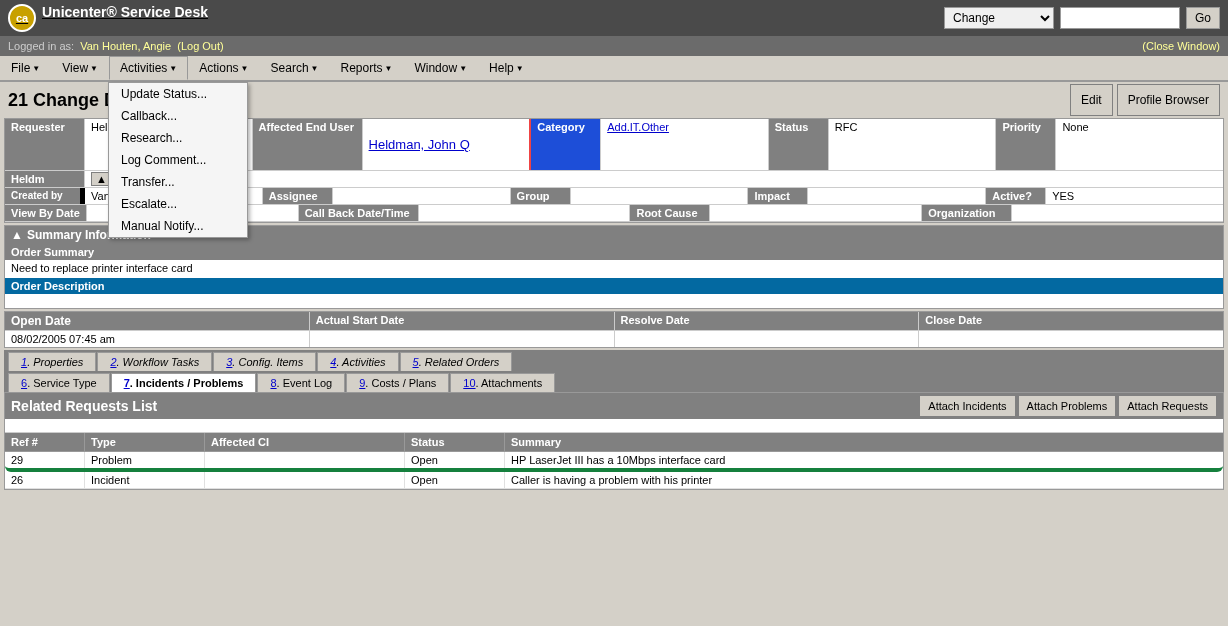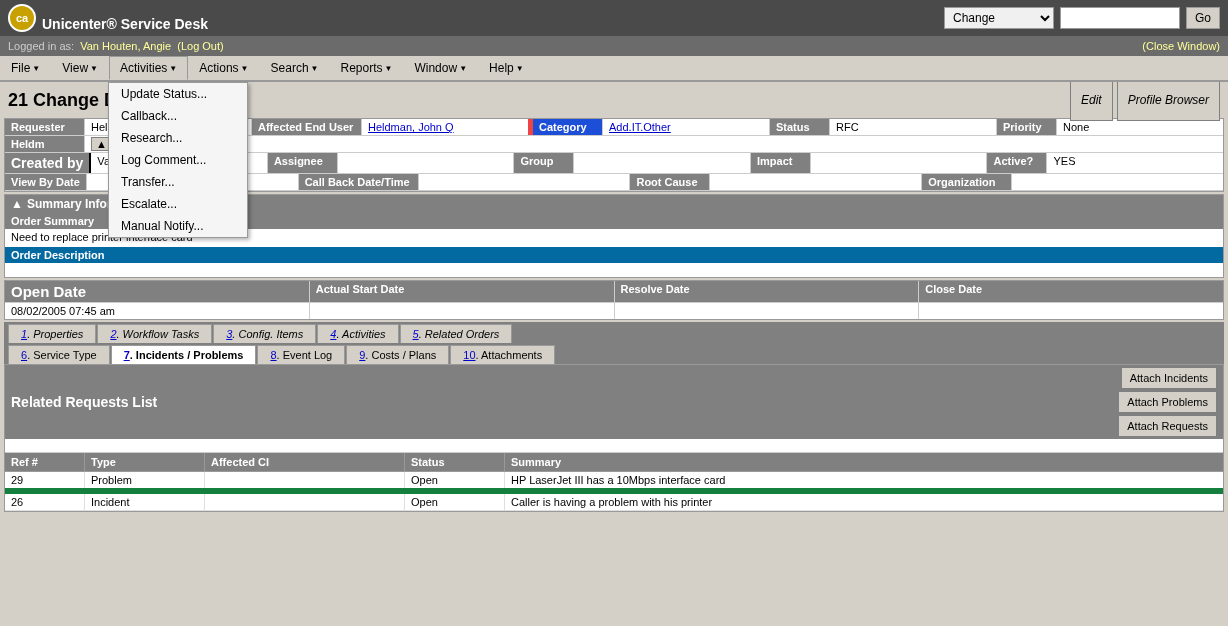--- a/index.html
+++ b/index.html
@@ -1,20 +1,20 @@
 <!DOCTYPE html>
 <html><head>
   <meta charset="utf-8">
   <style>
     * { margin: 0; padding: 0; box-sizing: border-box; }
     body { font-family: Arial, sans-serif; font-size: 12px; background: #d4d0c8; width: 1228px; height: 626px; overflow: hidden; }
 
     
     .top-bar { background: #4a4a4a; display: flex; align-items: center; padding: 4px 8px; gap: 8px; height: 36px; }
-    .top-bar .logo { display: flex; align-items: flex-end; gap: 6px; }
+    .top-bar .logo { display: flex; align-items: flex-start; gap: 6px; text-decoration: underline; }
     .logo-circle { width: 28px; height: 28px; border-radius: 50%; background: #c8a000; border: 2px solid #fff; display: flex; align-items: center; justify-content: center; color: white; font-weight: bold; font-size: 11px; }
     .app-title { color: white; font-size: 14px; font-weight: bold; }
     .top-right { margin-left: auto; display: flex; align-items: center; gap: 6px; }
     .search-dropdown { height: 22px; font-size: 12px; background: #f0f0f0; border: 1px solid #999; padding: 0 4px; width: 110px; }
     .go-btn { height: 22px; background: #d4d0c8; border: 1px solid #999; font-size: 12px; padding: 0 8px; cursor: pointer; }
 
     
     .login-bar { background: #6b6b6b; color: #ccc; font-size: 11px; padding: 2px 8px; display: flex; justify-content: space-between; height: 20px; align-items: center; }
     .login-bar a { color: #ffff99; text-decoration: none; }
     .close-window { color: #ffff99; cursor: pointer; }
@@ -26,33 +26,33 @@
     .menu-item .arrow { font-size: 8px; }
 
     
     .dropdown-menu { position: absolute; top: 26px; left: 108px; background: #f5f5f5; border: 1px solid #999; z-index: 100; min-width: 140px; box-shadow: 2px 2px 4px rgba(0,0,0,0.3); }
     .dropdown-item { padding: 4px 12px; cursor: pointer; font-size: 12px; white-space: nowrap; }
 
     
     .title-bar { background: #d4d0c8; display: flex; align-items: center; justify-content: space-between; padding: 4px 8px; height: 36px; }
     .page-title { font-size: 18px; font-weight: bold; color: #000; }
     .title-buttons { display: flex; gap: 4px; }
-    .btn { background: #d4d0c8; border: 1px solid #808080; padding: 2px 10px; cursor: pointer; font-size: 12px; height: 41px; font-style: italic; }
+    .btn { background: #d4d0c8; border: 1px solid #808080; padding: 2px 10px; cursor: pointer; font-size: 12px; height: 32px; }
     .form-link { color: #0000cc; text-decoration: underline; cursor: pointer; }
 
     .section-header { background: #808080; color: white; font-weight: bold; padding: 2px 6px; font-size: 12px; display: flex; align-items: center; gap: 4px; }
 
     
     .main-form { background: white; margin: 0 4px 2px 4px; border: 1px solid #999; font-size: 11px; }
     .tab { background: #d4d0c8; padding: 3px 12px; cursor: pointer; font-size: 11px; border: 1px solid #999; border-bottom: none; white-space: nowrap; }
     .tab.active { background: white; font-weight: bold; }
     .tab-underline { color: #0000cc; text-decoration: underline; }
     .attach-btn { background: #d4d0c8; border: 1px solid #808080; padding: 2px 8px; cursor: pointer; font-size: 11px; height: 22px; margin-left: auto; }
 
-    .attach-buttons { display: flex; gap: 2px; flex-direction: column; }
+    .attach-buttons { display: flex; gap: 2px; }
   </style>
 </head>
 <body>
 
 <div class="top-bar">
   <div class="logo">
     <div class="logo-circle">
       <span>ca</span>
     </div>
     <span class="app-title">Unicenter® Service Desk</span>
@@ -129,39 +129,39 @@
     <button class="btn">Profile Browser</button>
   </div>
 </div>
 
 <div class="main-form">
 
   <div style="display:flex;border-bottom:1px solid #ccc;">
     <div style="background:#808080;color:white;font-weight:bold;padding:2px 6px;font-size:11px;min-width:80px;border-right:1px solid #ccc;">Requester</div>
     <div style="padding:2px 6px;font-size:11px;flex:1;border-right:1px solid #ccc;">Heldm</div>
     <div style="background:#808080;color:white;font-weight:bold;padding:2px 6px;font-size:11px;min-width:110px;border-right:1px solid #ccc;">Affected End User</div>
-    <div style="padding:2px 6px;font-size:11px;flex:1;border-right:5px solid #ef4444;"><span class="form-link">Heldman, John Q</span></div>
+    <div style="padding:18px 6px;font-size:13px;flex:1;border-right:2px solid #ef4444;"><span class="form-link">Heldman, John Q</span></div>
     <div style="background:#1d4ed8;color:white;font-weight:bold;padding:2px 6px;font-size:11px;min-width:70px;border-right:1px solid #ccc;">Category</div>
     <div style="padding:2px 6px;font-size:11px;flex:1;border-right:1px solid #ccc;"><span class="form-link">Add.IT.Other</span></div>
     <div style="background:#808080;color:white;font-weight:bold;padding:2px 6px;font-size:11px;min-width:60px;border-right:1px solid #ccc;">Status</div>
     <div style="padding:2px 6px;font-size:11px;flex:1;border-right:1px solid #ccc;">RFC</div>
     <div style="background:#808080;color:white;font-weight:bold;padding:2px 6px;font-size:11px;min-width:60px;border-right:1px solid #ccc;">Priority</div>
     <div style="padding:2px 6px;font-size:11px;flex:1;">None</div>
   </div>
 
   <div style="display:flex;border-bottom:1px solid #ccc;align-items:center;">
     <div style="background:#808080;color:white;font-weight:bold;padding:2px 6px;font-size:11px;min-width:80px;border-right:1px solid #ccc;">Heldm</div>
     <div style="padding:2px 6px;font-size:11px;flex:0 0 auto;border-right:1px solid #ccc;">
       <span style="background:#d4d0c8;border:1px solid #808080;padding:0 4px;cursor:pointer;font-size:11px;">▲ De</span>
     </div>
     <div style="flex:1;"></div>
   </div>
 
   <div style="display:flex;border-bottom:1px solid #ccc;">
-    <div style="background:#808080;color:white;font-weight:bold;padding:2px 6px;font-size:14px;min-width:80px;border-right:2px solid #000000;">Created by</div>
+    <div style="background:#808080;color:white;font-weight:bold;padding:2px 6px;font-size:10px;min-width:80px;border-right:5px solid #000000;">Created by</div>
     <div style="padding:2px 6px;font-size:11px;flex:1;border-right:1px solid #ccc;">Van Houten, Angie</div>
     <div style="background:#808080;color:white;font-weight:bold;padding:2px 6px;font-size:11px;min-width:70px;border-right:1px solid #ccc;">Assignee</div>
     <div style="padding:2px 6px;font-size:11px;flex:1;border-right:1px solid #ccc;"></div>
     <div style="background:#808080;color:white;font-weight:bold;padding:2px 6px;font-size:11px;min-width:60px;border-right:1px solid #ccc;">Group</div>
     <div style="padding:2px 6px;font-size:11px;flex:1;border-right:1px solid #ccc;"></div>
     <div style="background:#808080;color:white;font-weight:bold;padding:2px 6px;font-size:11px;min-width:60px;border-right:1px solid #ccc;">Impact</div>
     <div style="padding:2px 6px;font-size:11px;flex:1;border-right:1px solid #ccc;"></div>
     <div style="background:#808080;color:white;font-weight:bold;padding:2px 6px;font-size:11px;min-width:60px;border-right:1px solid #ccc;">Active?</div>
     <div style="padding:2px 6px;font-size:11px;flex:1;">YES</div>
   </div>
@@ -184,21 +184,21 @@
     <span>Summary Information</span>
   </div>
   <div style="background:#808080;color:white;font-weight:bold;padding:2px 6px;font-size:11px;">Order Summary</div>
   <div style="padding:2px 6px;font-size:11px;min-height:18px;">Need to replace printer interface card</div>
   <div style="background:#0369a1;color:white;font-weight:bold;padding:2px 6px;font-size:11px;">Order Description</div>
   <div style="padding:2px 6px;font-size:11px;min-height:14px;"></div>
 </div>
 
 <div style="margin:2px 4px;background:white;border:1px solid #999;">
   <div style="display:flex;border-bottom:1px solid #ccc;">
-    <div style="background:#808080;color:white;font-weight:bold;padding:2px 6px;font-size:15px;flex:1;border-right:1px solid #ccc;">Open Date</div>
+    <div style="background:#808080;color:white;font-weight:bold;padding:2px 6px;font-size:12px;flex:1;border-right:1px solid #ccc;">Open Date</div>
     <div style="background:#808080;color:white;font-weight:bold;padding:2px 6px;font-size:11px;flex:1;border-right:1px solid #ccc;">Actual Start Date</div>
     <div style="background:#808080;color:white;font-weight:bold;padding:2px 6px;font-size:11px;flex:1;border-right:1px solid #ccc;">Resolve Date</div>
     <div style="background:#808080;color:white;font-weight:bold;padding:2px 6px;font-size:11px;flex:1;">Close Date</div>
   </div>
   <div style="display:flex;">
     <div style="padding:2px 6px;font-size:11px;flex:1;border-right:1px solid #ccc;">08/02/2005 07:45 am</div>
     <div style="padding:2px 6px;font-size:11px;flex:1;border-right:1px solid #ccc;"></div>
     <div style="padding:2px 6px;font-size:11px;flex:1;border-right:1px solid #ccc;"></div>
     <div style="padding:2px 6px;font-size:11px;flex:1;"></div>
   </div>
@@ -234,21 +234,21 @@
   <div style="height:14px;border-bottom:1px solid #ccc;"></div>
 
   <div style="display:flex;background:#808080;border-bottom:1px solid #999;">
     <div style="color:white;font-weight:bold;padding:3px 6px;font-size:11px;width:80px;border-right:1px solid #999;">Ref #</div>
     <div style="color:white;font-weight:bold;padding:3px 6px;font-size:11px;width:120px;border-right:1px solid #999;">Type</div>
     <div style="color:white;font-weight:bold;padding:3px 6px;font-size:11px;width:200px;border-right:1px solid #999;">Affected CI</div>
     <div style="color:white;font-weight:bold;padding:3px 6px;font-size:11px;width:100px;border-right:1px solid #999;">Status</div>
     <div style="color:white;font-weight:bold;padding:3px 6px;font-size:11px;flex:1;">Summary</div>
   </div>
 
-  <div style="display:flex;border-bottom:6px solid #15803d;">
+  <div style="display:flex;border-bottom:4px solid #15803d;border-radius:6px;">
     <div style="padding:2px 6px;font-size:11px;width:80px;border-right:1px solid #e0e0e0;">29</div>
     <div style="padding:2px 6px;font-size:11px;width:120px;border-right:1px solid #e0e0e0;">Problem</div>
     <div style="padding:2px 6px;font-size:11px;width:200px;border-right:1px solid #e0e0e0;"></div>
     <div style="padding:2px 6px;font-size:11px;width:100px;border-right:1px solid #e0e0e0;">Open</div>
     <div style="padding:2px 6px;font-size:11px;flex:1;">HP LaserJet III has a 10Mbps interface card</div>
   </div>
 
   <div style="display:flex;border-bottom:1px solid #e0e0e0;">
     <div style="padding:2px 6px;font-size:11px;width:80px;border-right:1px solid #e0e0e0;">26</div>
     <div style="padding:2px 6px;font-size:11px;width:120px;border-right:1px solid #e0e0e0;">Incident</div>

